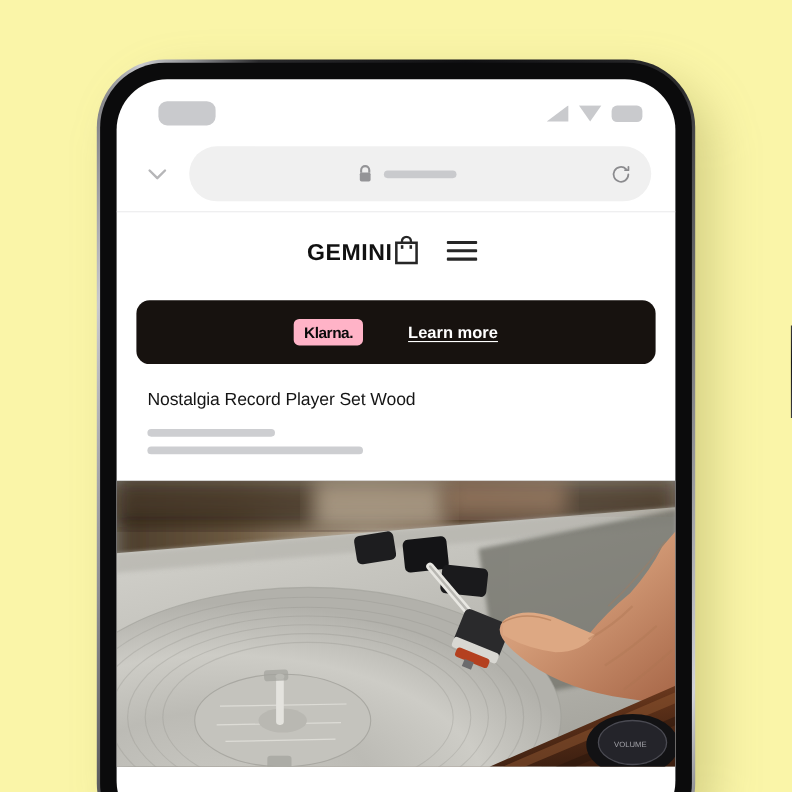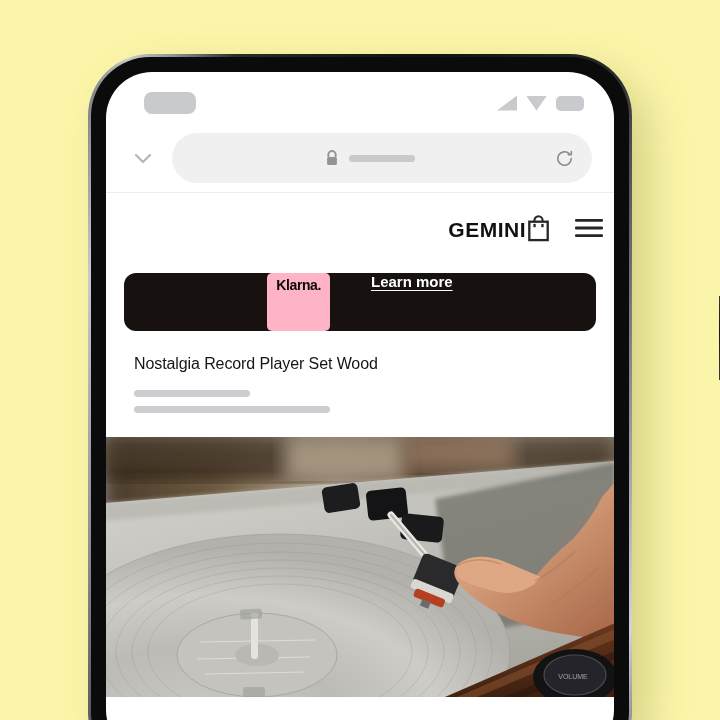--- a/index.html
+++ b/index.html
@@ -148,42 +148,43 @@
     height: 1px;
     background: #ececed;
     margin: 0;
   }
 
   
   #site-header {
     height: 74px;
     display: flex;
     align-items: center;
-    justify-content: flex-end;
-    padding: 0 11px 0 18px;
+    justify-content: center;
+    padding: 0 25px 0 18px;
   }
   #brand-logo {
     font-size: 21px;
     font-weight: bold;
     letter-spacing: 0.5px;
     color: #111111;
   }
   #header-actions {
     display: flex;
     align-items: center;
     gap: 24px;
   }
 
   
   #klarna-banner-wrap { padding: 6px 18px 0 18px; }
   #klarna-banner {
     background: #17120f;
     border-radius: 12px;
     height: 58px;
     display: flex;
+    align-items: center;
     justify-content: center;
     gap: 28px;
     padding: 0 14px;
   }
   #klarna-logo {
     background: #FFB3C7;
     color: #0b0b0b;
     border-radius: 5px;
     padding: 5px 9px;
     font-size: 14px;

